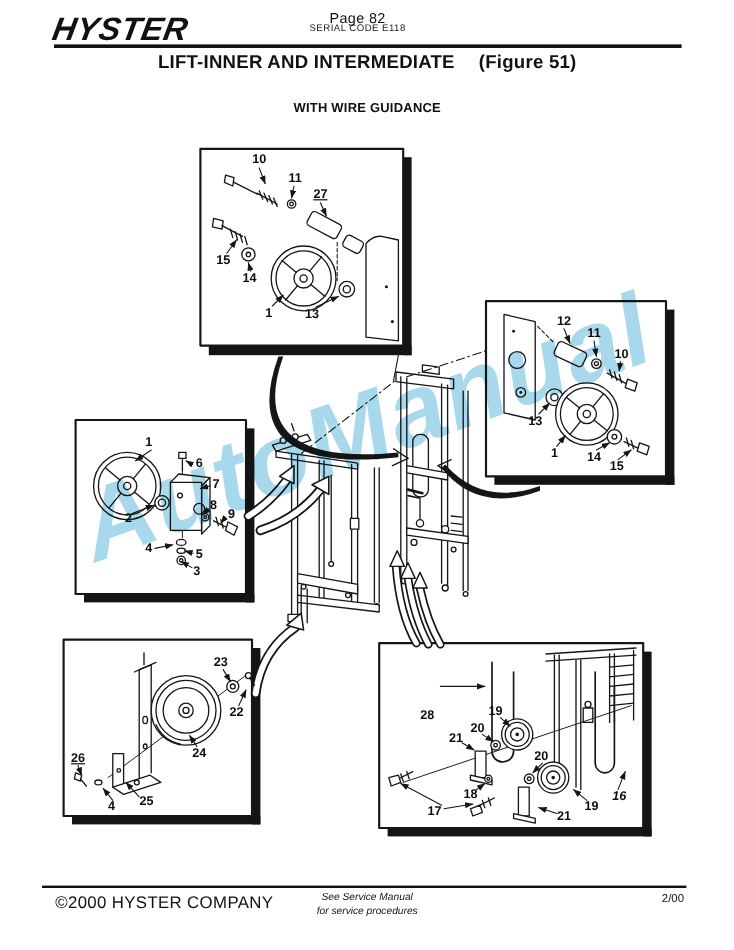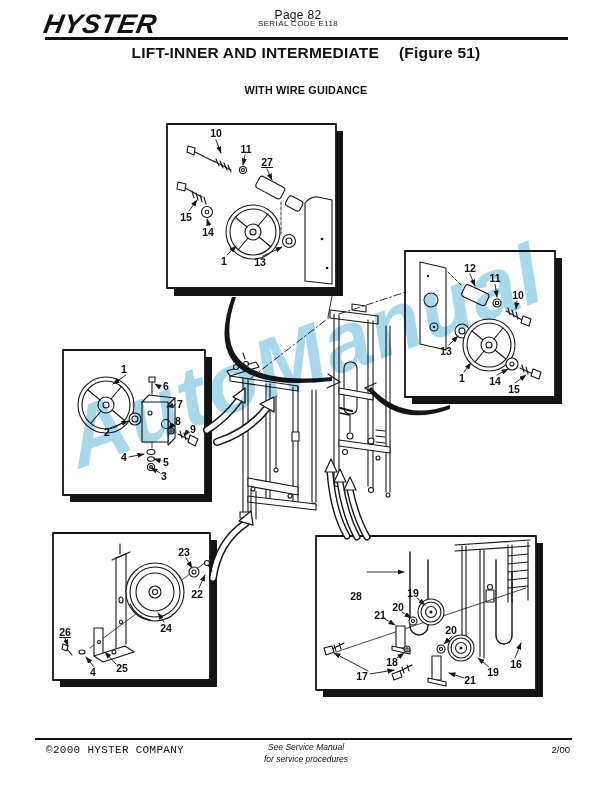--- a/index.html
+++ b/index.html
@@ -11,21 +11,21 @@
         transform:skewX(-10deg);}
   #page-label{left:0;right:16px;top:8px;text-align:center;font-size:12px;letter-spacing:.3px;}
   #serial-label{left:0;right:16px;top:19px;text-align:center;font-size:8px;letter-spacing:.4px;color:#222;}
   #header-rule{left:45px;top:37px;width:523px;height:2.5px;background:#111;}
   #title-line{left:0;right:0;top:44px;text-align:center;font-weight:bold;font-size:15.5px;letter-spacing:.2px;}
   #title-line .gap{display:inline-block;width:20px;}
   #subtitle1{left:0;right:0;top:67px;text-align:center;font-weight:bold;font-size:10.8px;letter-spacing:.2px;}
   #subtitle2{left:0;right:0;top:84px;text-align:center;font-weight:bold;font-size:10.8px;letter-spacing:.2px;}
   
   #footer-rule{left:35px;top:738px;width:537px;height:2px;background:#111;}
-  #footer-copyright{left:46px;top:744px;font-size:11px;letter-spacing:.3px;font-family:Liberation Mono, monospace;}
+  #footer-copyright{left:46px;top:744px;font-size:14px;letter-spacing:.3px;}
   #footer-note{left:0;right:0;top:742px;text-align:center;font-style:italic;font-size:8.5px;line-height:11.5px;}
   #footer-date{right:42px;top:744px;font-size:9.5px;}
   
   #art{left:0;top:0;}
   #callouts{left:0;top:0;width:612px;height:792px;pointer-events:none;}
   .callout{position:absolute;transform:translate(-50%,-50%);font-weight:bold;font-size:10.5px;color:#0d0d0d;}
   
   #watermark{left:78px;top:398px;font-size:84px;line-height:1;font-weight:bold;font-style:italic;
              letter-spacing:2px;white-space:nowrap;transform:rotate(-20deg);transform-origin:0% 80%;
              mix-blend-mode:multiply;opacity:.9;}
@@ -435,21 +435,21 @@
       <div class="callout" style="left: 122px; top: 668px;">25</div>
       <div class="callout" style="left: 93px; top: 672px;">4</div>
       <div class="callout" style="left: 356px; top: 572px; margin-top: 24px;">28</div>
       <div class="callout" style="left: 413px; top: 593px;">19</div>
       <div class="callout" style="left: 398px; top: 607px;">20</div>
       <div class="callout" style="left: 380px; top: 615px;">21</div>
       <div class="callout" style="left: 392px; top: 662px;">18</div>
       <div class="callout" style="left: 362px; top: 676px;">17</div>
       <div class="callout" style="left: 451px; top: 630px;">20</div>
       <div class="callout" style="left: 493px; top: 672px;">19</div>
-      <div class="callout" style="left: 516px; top: 664px;">16</div>
+      <div class="callout" style="left: 516px; top: 664px; font-style: italic;">16</div>
       <div class="callout" style="left: 470px; top: 680px;">21</div>
     </div>
 
   <div class="abs" id="watermark" style="color: rgb(159, 212, 234);">AutoManual</div>
 
   <div class="abs" id="footer-rule"></div>
   <div class="abs" id="footer-copyright">©2000 HYSTER COMPANY</div>
   <div class="abs" id="footer-note">
     <div>See Service Manual</div>
     <div>for service procedures</div>

